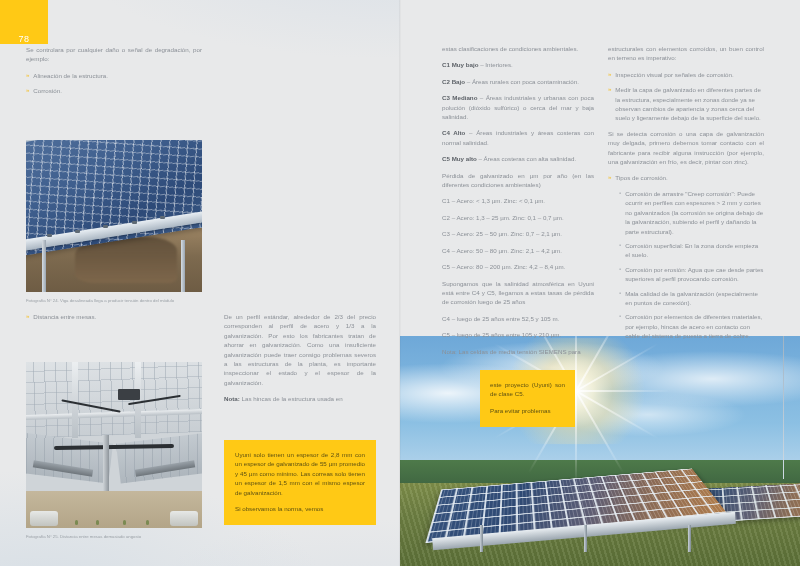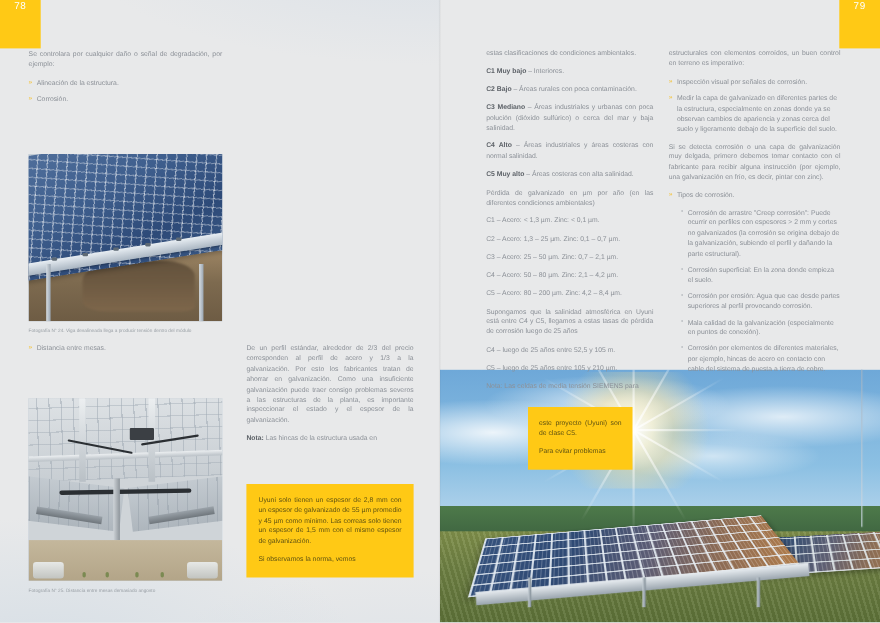--- a/index.html
+++ b/index.html
@@ -17,23 +17,23 @@
 
   
   .gutter{
     position:absolute;left:399px;top:0;width:2px;height:566px;
     background:linear-gradient(to right,rgba(0,0,0,0.05),rgba(0,0,0,0.02));
     z-index:40;
   }
 
   
   .folio{
-    position:absolute;top:0;width:37px;height:44px;
+    position:absolute;top:0;width:48px;height:44px;
     background:#ffc915;
-    display:flex;align-items:flex-start;justify-content:center;
+    display:flex;align-items:flex-end;justify-content:center;
     color:#fff;font-size:9px;letter-spacing:.5px;
     z-index:30;
   }
   .folio-left{left:0;}
   .folio-right{right:0;}
 
   
   .swoosh{
     position:absolute;left:0;bottom:0;width:400px;height:300px;
     background:
@@ -273,23 +273,20 @@
     </div>
 
     <div class="callout" style="left:224px;top:440px;width:152px;padding:10px 11px 12px 11px;box-sizing:border-box;">
       <p>Uyuni solo tienen un espesor de 2,8 mm con un espesor de galvanizado de 55 µm promedio y 45 µm como mínimo. Las correas solo tienen un espesor de 1,5 mm con el mismo espesor de galvanización.</p>
       <p class="last">Si observamos la norma, vemos</p>
     </div>
   </div>
 
   <div class="page page-right">
 
-    <div class="folio folio-right">
-      <span>79</span>
-    </div>
 
     <div class="hero">
       <div class="sky"></div>
       <div class="clouds"></div>
       <div class="shed"></div>
       <div class="treeline"></div>
       <div class="field"></div>
       <div class="fieldtex"></div>
       <div class="array far"></div>
       <div class="array main"></div>

